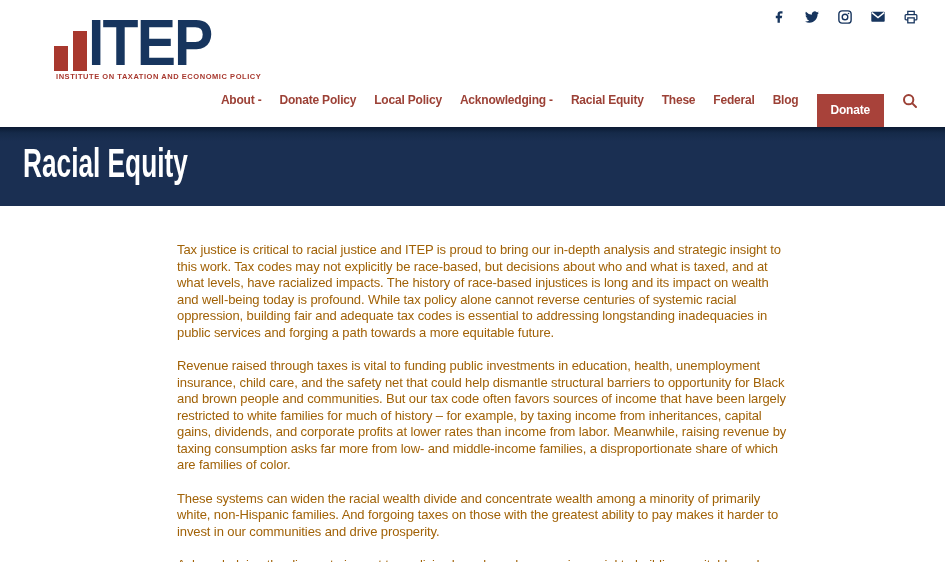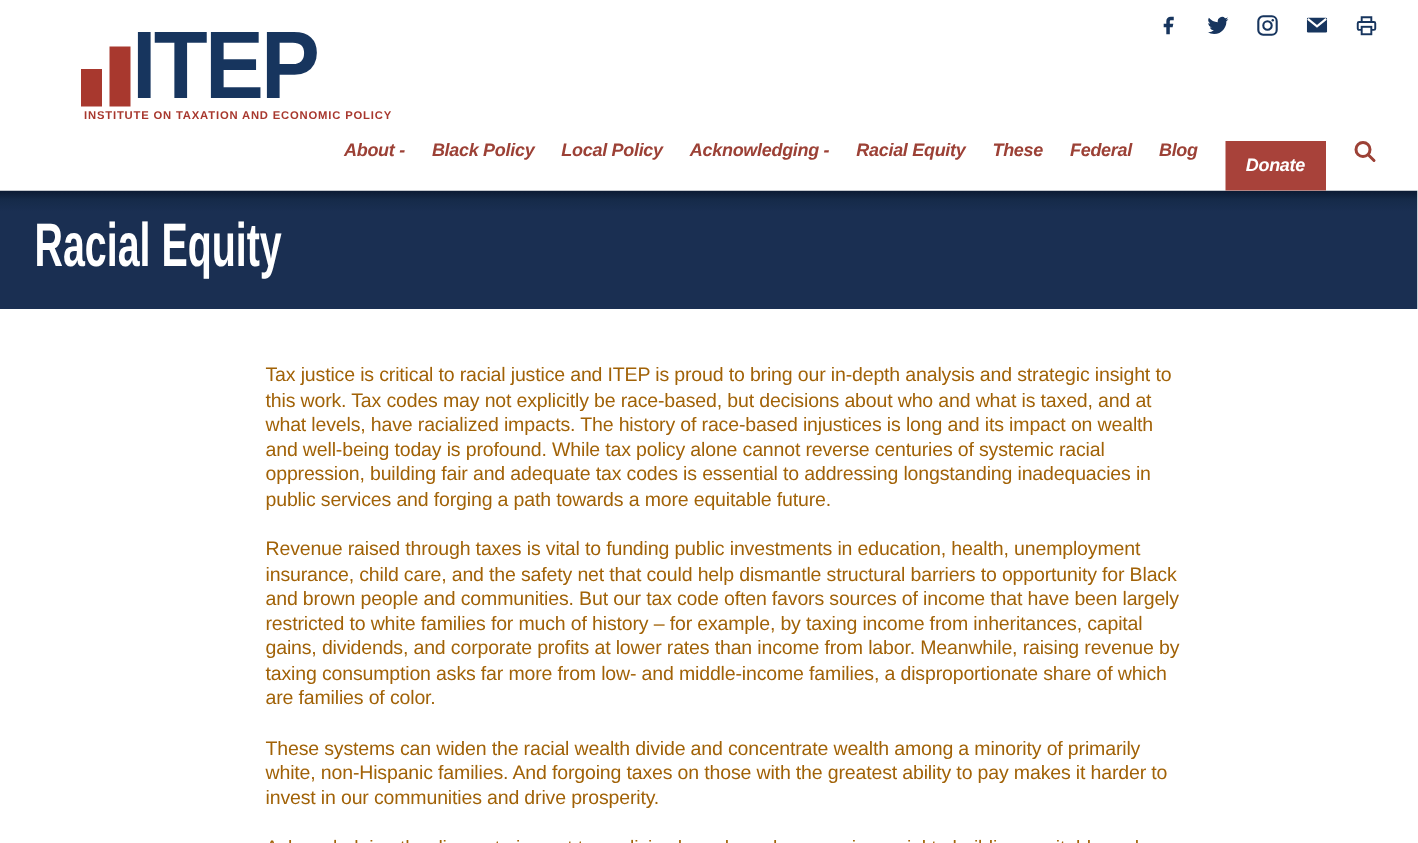--- a/index.html
+++ b/index.html
@@ -26,21 +26,21 @@
   .logo-tagline {
     position:absolute; left:56px; top:72px;
     font-size:7.5px; font-weight:700; color:#a8382e; letter-spacing:0.55px;
     white-space:nowrap;
   }
 
   .social { position:absolute; top:10px; right:27px; display:flex; gap:19px; align-items:center; }
   .social a { display:block; width:14px; height:14px; cursor:pointer; }
   .social svg { display:block; width:14px; height:14px; }
 
-  .nav { position:absolute; right:27px; bottom:0; display:flex; align-items:center; gap:18px;font-style:italic; }
+  .nav { position:absolute; right:27px; bottom:0; display:flex; align-items:center; gap:18px; }
   .nav-link {
     display:block; font-size:12px; font-weight:700; color:#9c4136;
     letter-spacing:-0.2px; line-height:33px; text-decoration:none; cursor:pointer;
     white-space:nowrap;
   }
   .donate-btn {
     display:block; background:#a8423a; color:#fff; font-size:12px; font-weight:700;
     line-height:33px; height:33px; padding:0 14px; text-decoration:none; cursor:pointer;
     letter-spacing:-0.2px;
     margin-top:20px;
@@ -108,21 +108,21 @@
       <svg viewBox="0 0 24 24" fill="none" stroke="#17355e" stroke-width="2.2">
         <path d="M6.5 8V2.5h11V8"></path>
         <rect x="2" y="8" width="20" height="9" rx="1.5"></rect>
         <rect x="6.5" y="13.5" width="11" height="8.5" fill="#ffffff"></rect>
       </svg>
     </a>
   </div>
 
   <div class="nav">
     <a class="nav-link">About -</a>
-    <a class="nav-link">Black Policy</a>
+    <a class="nav-link">Donate Policy</a>
     <a class="nav-link">Local Policy</a>
     <a class="nav-link">Acknowledging -</a>
     <a class="nav-link">Racial Equity</a>
     <a class="nav-link">These</a>
     <a class="nav-link">Federal</a>
     <a class="nav-link">Blog</a>
     <a class="donate-btn">Donate</a>
     <a class="search-btn">
       <svg viewBox="0 0 24 24" fill="none" stroke="#9c4136" stroke-width="3" stroke-linecap="round">
         <circle cx="10" cy="10" r="7"></circle>

